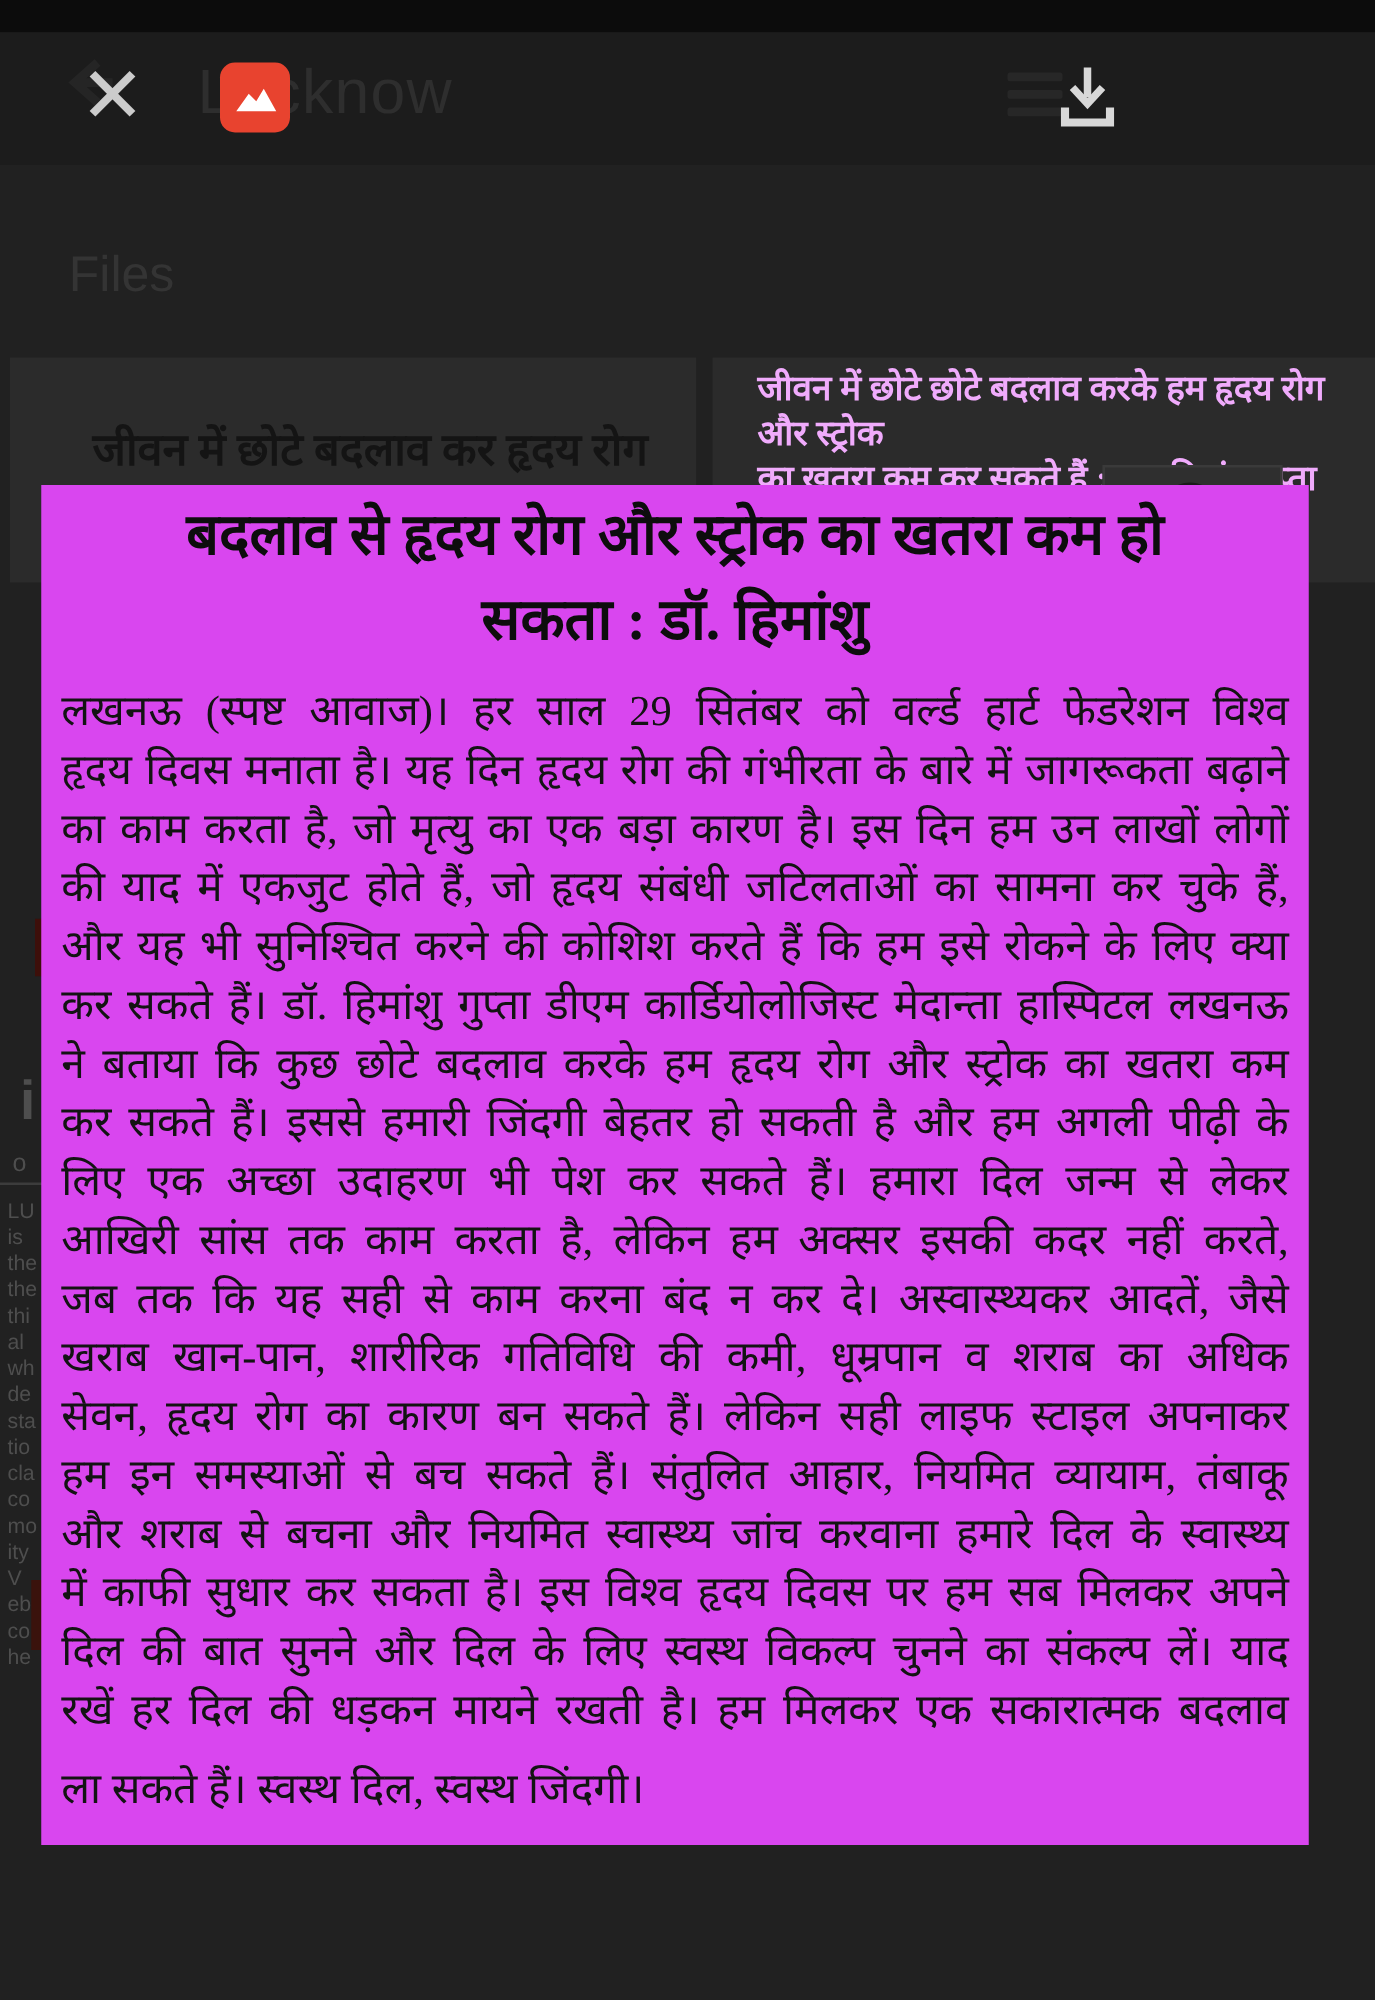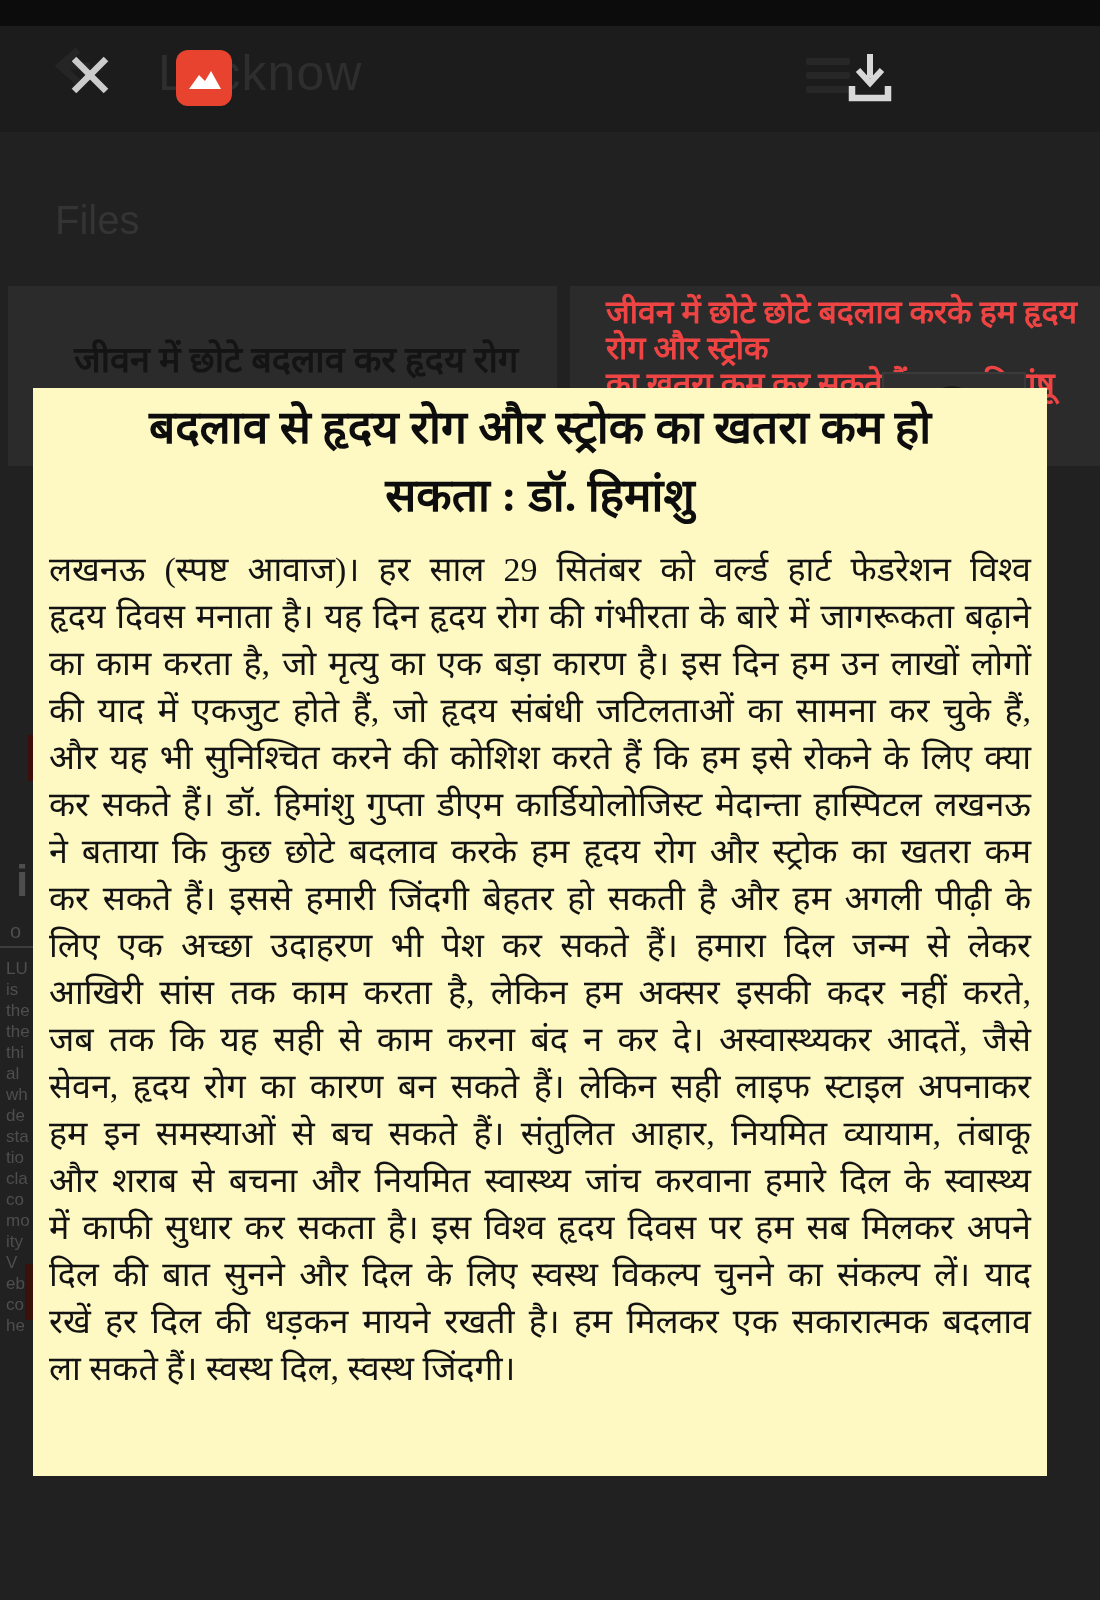--- a/index.html
+++ b/index.html
@@ -22,44 +22,44 @@
   .dots-btn{position:absolute;left:1000px;top:26px;width:34px;height:56px;background:none;border:none;padding:0;cursor:pointer;z-index:2;}
   .dot{width:11px;height:11px;border-radius:50%;margin:4.5px auto;}
   .dot.bright{background:#e0e0e0;}
   .dot.dim{background:#2a2a2a;}
   
   .files-label{position:absolute;left:55px;top:198px;font-size:40px;color:#343434;}
   .bg-card{position:absolute;background:#2b2b2b;color:#111;overflow:hidden;}
   .bg-card-left{left:8px;top:286px;width:549px;height:180px;padding:12px 0 0 66px;box-sizing:border-box;}
   .bg-card-left .h{font-size:36px;font-weight:700;line-height:52px;color:#141414;font-family:"Liberation Serif",serif;margin-top:36px;}
   .bg-card-right{left:570px;top:286px;width:530px;height:180px;padding:8px 0 0 36px;box-sizing:border-box;}
-  .bg-card-right .h{font-size:32px;font-weight:700;line-height:36px;color:#ef4444;font-family:"Liberation Serif",serif;}
+  .bg-card-right .h{font-size:28px;font-weight:700;line-height:36px;color:#f0abfc;font-family:"Liberation Serif",serif;}
   .bg-card-right .b{font-size:22px;color:#1c1c1c;margin-top:8px;font-family:"Liberation Serif",serif;}
   .bg-photo{position:absolute;right:74px;top:86px;width:140px;height:90px;border:2px solid #3a3a3a;background:#2f2f2f;}
   .bg-photo .head{position:absolute;left:44px;top:12px;width:48px;height:48px;border-radius:50%;background:#1a1a1a;}
   
   .side-col{position:absolute;left:0;top:852px;width:34px;overflow:hidden;color:#4e4e4e;}
   .side-big{font-size:44px;font-weight:700;line-height:58px;padding-left:16px;}
   .side-byline{font-size:20px;line-height:30px;padding-left:10px;border-bottom:2px solid #3c3c3c;width:24px;margin:6px 0 10px 0;}
   .frag{font-size:17px;line-height:21px;padding-left:6px;white-space:nowrap;}
   .accent-bar-a{position:absolute;left:28px;top:735px;width:6px;height:46px;background:#3d0f0a;}
   .accent-bar-b{position:absolute;left:25px;top:1264px;width:15px;height:56px;background:#3a120c;}
   
   .clip{
     position:absolute;left:33px;top:388px;width:1014px;height:1088px;
-    background:#fef9c3;box-sizing:border-box;padding:6px 16px 0 16px;overflow:hidden;
+    background:#d946ef;box-sizing:border-box;padding:6px 16px 0 16px;overflow:hidden;
     font-family:"Liberation Serif",serif;
   }
   .clip-headline{font-size:46px;font-weight:700;line-height:68px;text-align:center;color:#0d0d0d;}
   .clip-body{margin-top:16px;}
   .article-line{
     font-size:34px;line-height:47px;color:#131313;white-space:nowrap;
     text-align:justify;text-align-last:justify;
   }
-  .article-line.last{text-align-last:left;}
+  .article-line.last{text-align-last:left;margin-top:16px;}
 </style>
 </head>
 <body>
 
 <div class="screen">
 
   <div class="status-bar"></div>
 
   <div class="app-bar">
 
@@ -161,20 +161,21 @@
         <div class="article-line">हृदय दिवस मनाता है। यह दिन हृदय रोग की गंभीरता के बारे में जागरूकता बढ़ाने</div>
         <div class="article-line">का काम करता है, जो मृत्यु का एक बड़ा कारण है। इस दिन हम उन लाखों लोगों</div>
         <div class="article-line">की याद में एकजुट होते हैं, जो हृदय संबंधी जटिलताओं का सामना कर चुके हैं,</div>
         <div class="article-line">और यह भी सुनिश्चित करने की कोशिश करते हैं कि हम इसे रोकने के लिए क्या</div>
         <div class="article-line">कर सकते हैं। डॉ. हिमांशु गुप्ता डीएम कार्डियोलोजिस्ट मेदान्ता हास्पिटल लखनऊ</div>
         <div class="article-line">ने बताया कि कुछ छोटे बदलाव करके हम हृदय रोग और स्ट्रोक का खतरा कम</div>
         <div class="article-line">कर सकते हैं। इससे हमारी जिंदगी बेहतर हो सकती है और हम अगली पीढ़ी के</div>
         <div class="article-line">लिए एक अच्छा उदाहरण भी पेश कर सकते हैं। हमारा दिल जन्म से लेकर</div>
         <div class="article-line">आखिरी सांस तक काम करता है, लेकिन हम अक्सर इसकी कदर नहीं करते,</div>
         <div class="article-line">जब तक कि यह सही से काम करना बंद न कर दे। अस्वास्थ्यकर आदतें, जैसे</div>
+        <div class="article-line">खराब खान-पान, शारीरिक गतिविधि की कमी, धूम्रपान व शराब का अधिक</div>
         <div class="article-line">सेवन, हृदय रोग का कारण बन सकते हैं। लेकिन सही लाइफ स्टाइल अपनाकर</div>
         <div class="article-line">हम इन समस्याओं से बच सकते हैं। संतुलित आहार, नियमित व्यायाम, तंबाकू</div>
         <div class="article-line">और शराब से बचना और नियमित स्वास्थ्य जांच करवाना हमारे दिल के स्वास्थ्य</div>
         <div class="article-line">में काफी सुधार कर सकता है। इस विश्व हृदय दिवस पर हम सब मिलकर अपने</div>
         <div class="article-line">दिल की बात सुनने और दिल के लिए स्वस्थ विकल्प चुनने का संकल्प लें। याद</div>
         <div class="article-line">रखें हर दिल की धड़कन मायने रखती है। हम मिलकर एक सकारात्मक बदलाव</div>
         <div class="article-line last">ला सकते हैं। स्वस्थ दिल, स्वस्थ जिंदगी।</div>
       </div>
   </div>
 

